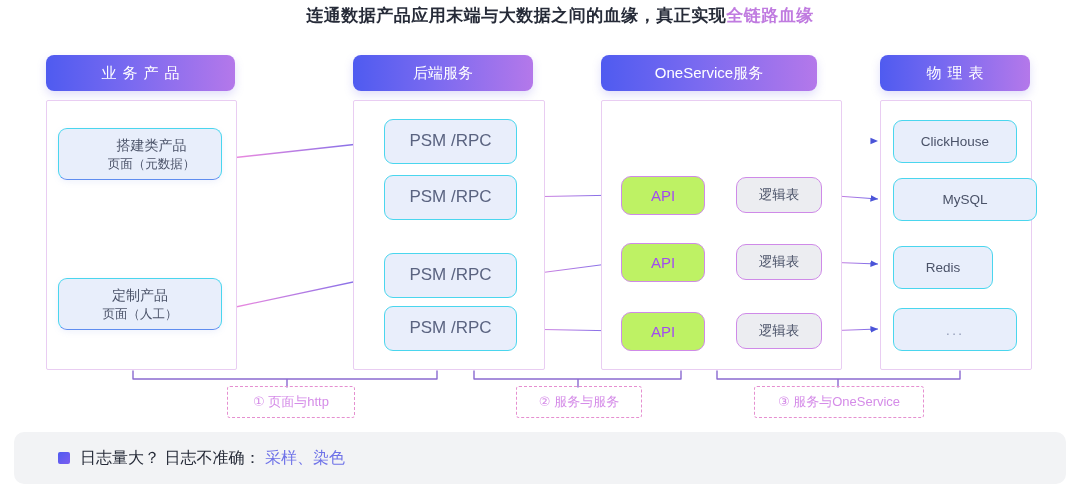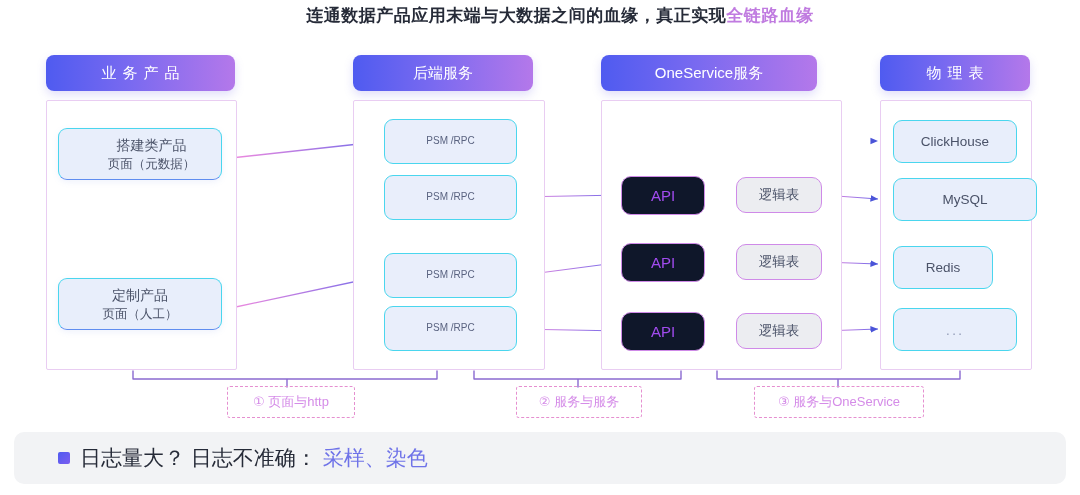--- a/index.html
+++ b/index.html
@@ -60,24 +60,24 @@
     border-bottom-color:#5f8df0;
     color:#4a5268;
     box-shadow:0 2px 6px rgba(120,150,230,.12);
   }
   .node.blue .l1{font-size:14px;}
   .node.blue .l2{font-size:12.5px;}
   .node.psm{
     background:#e9eefb;
     border:1.5px solid #4ad6ee;
     color:#5a6380;
-    font-size:10px;
+    font-size:17px;
   }
   .node.api{
-    background:#0f172a;
+    background:#bef264;
     border:1.4px solid #cf8ae8;
     color:#a24cf0;
     font-size:15px;
     border-radius:10px;
   }
   .node.logic{
     background:#ecedf1;
     border:1.4px solid #cf8ae8;
     color:#4a5268;
     font-size:13.5px;
@@ -109,21 +109,21 @@
     background:#f2f3f5;
     border-radius:10px;
   }
   .footer .bullet{
     position:absolute;left:44px;top:20px;
     width:12px;height:12px;border-radius:2px;
     background:linear-gradient(135deg,#4f5bf0,#7b5df0);
   }
   .footer .ftext{
     position:absolute;left:66px;top:13px;
-    font-size:21px;color:#262b38;
+    font-size:16px;color:#262b38;
     white-space:nowrap;
     line-height:26px;
   }
   .footer .ftext .accent{color:#6f73e8;}
 
   svg.edges{position:absolute;left:0;top:0;width:1080px;height:495px;pointer-events:none;}
 </style>
 </head>
 <body>
 

